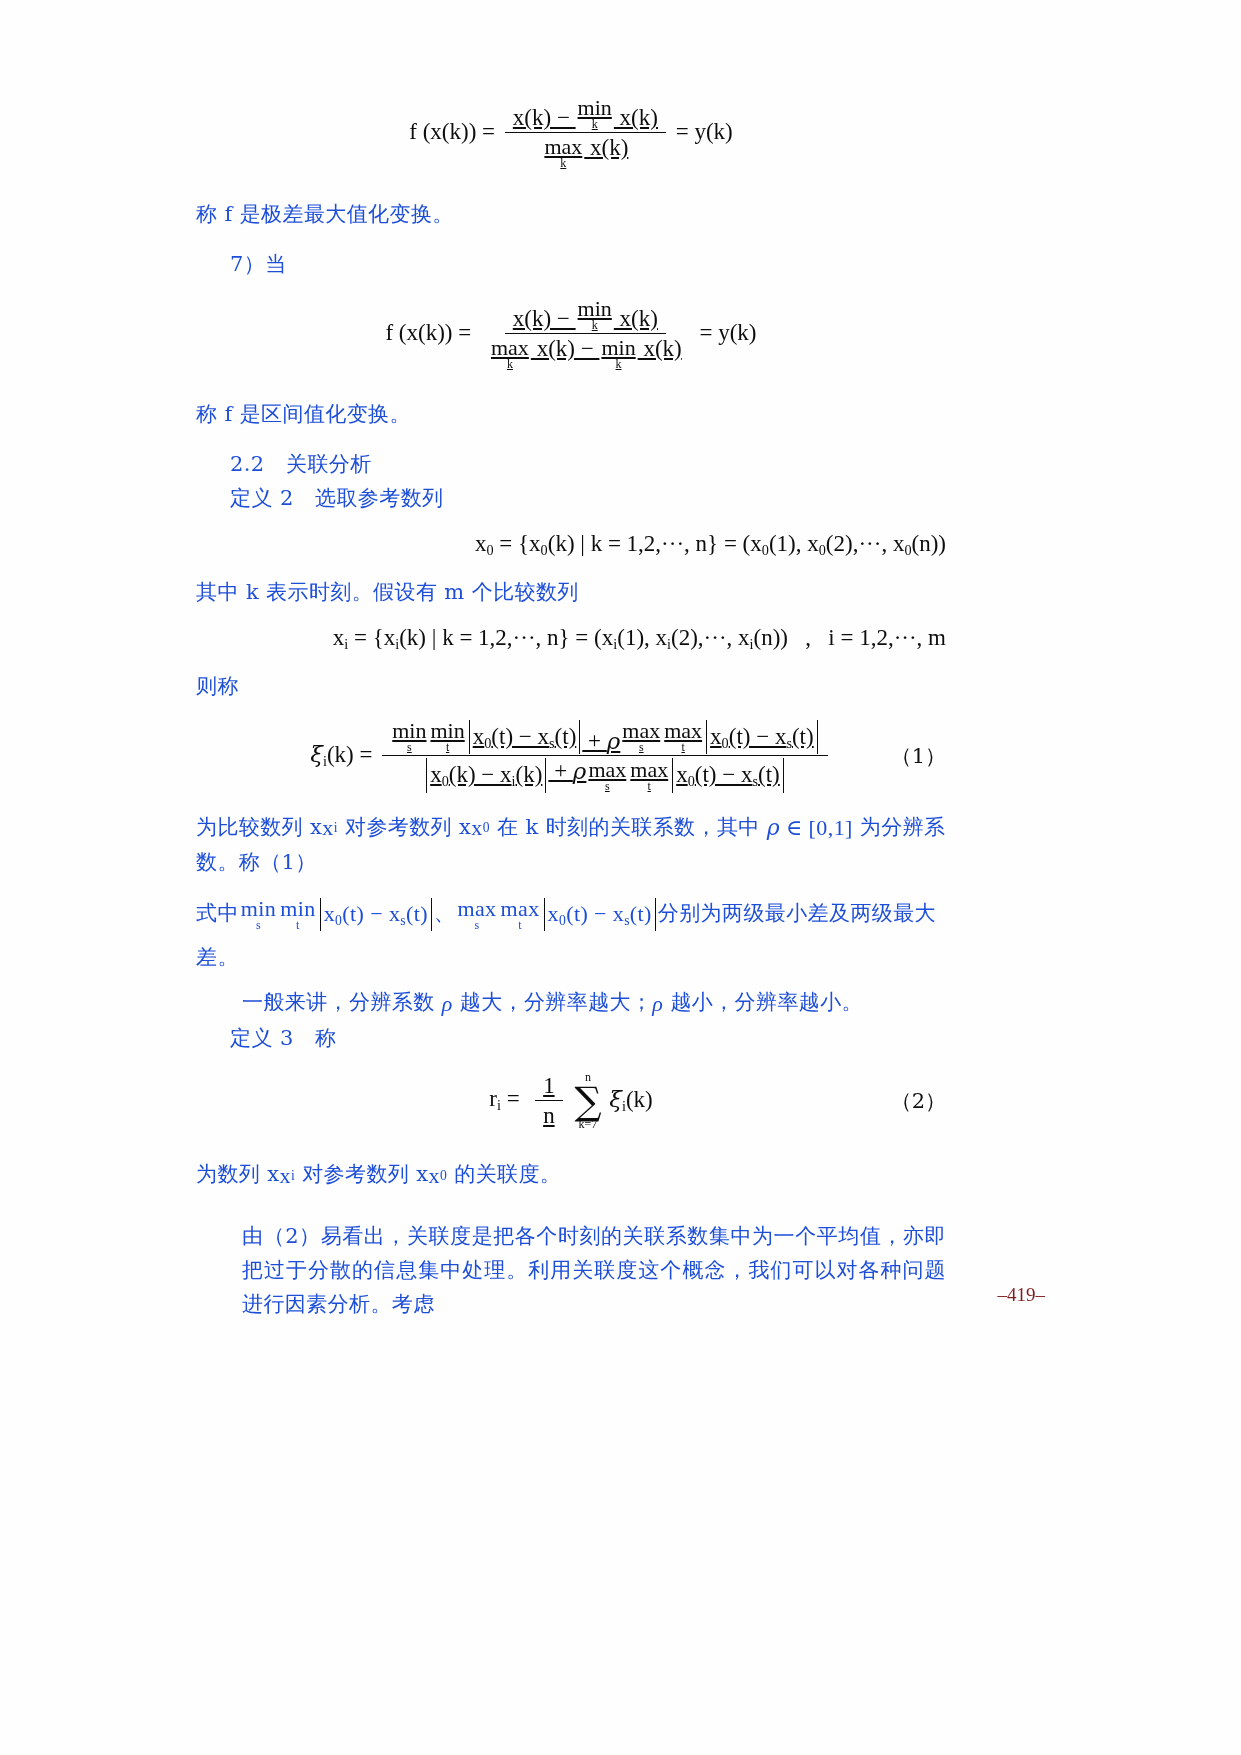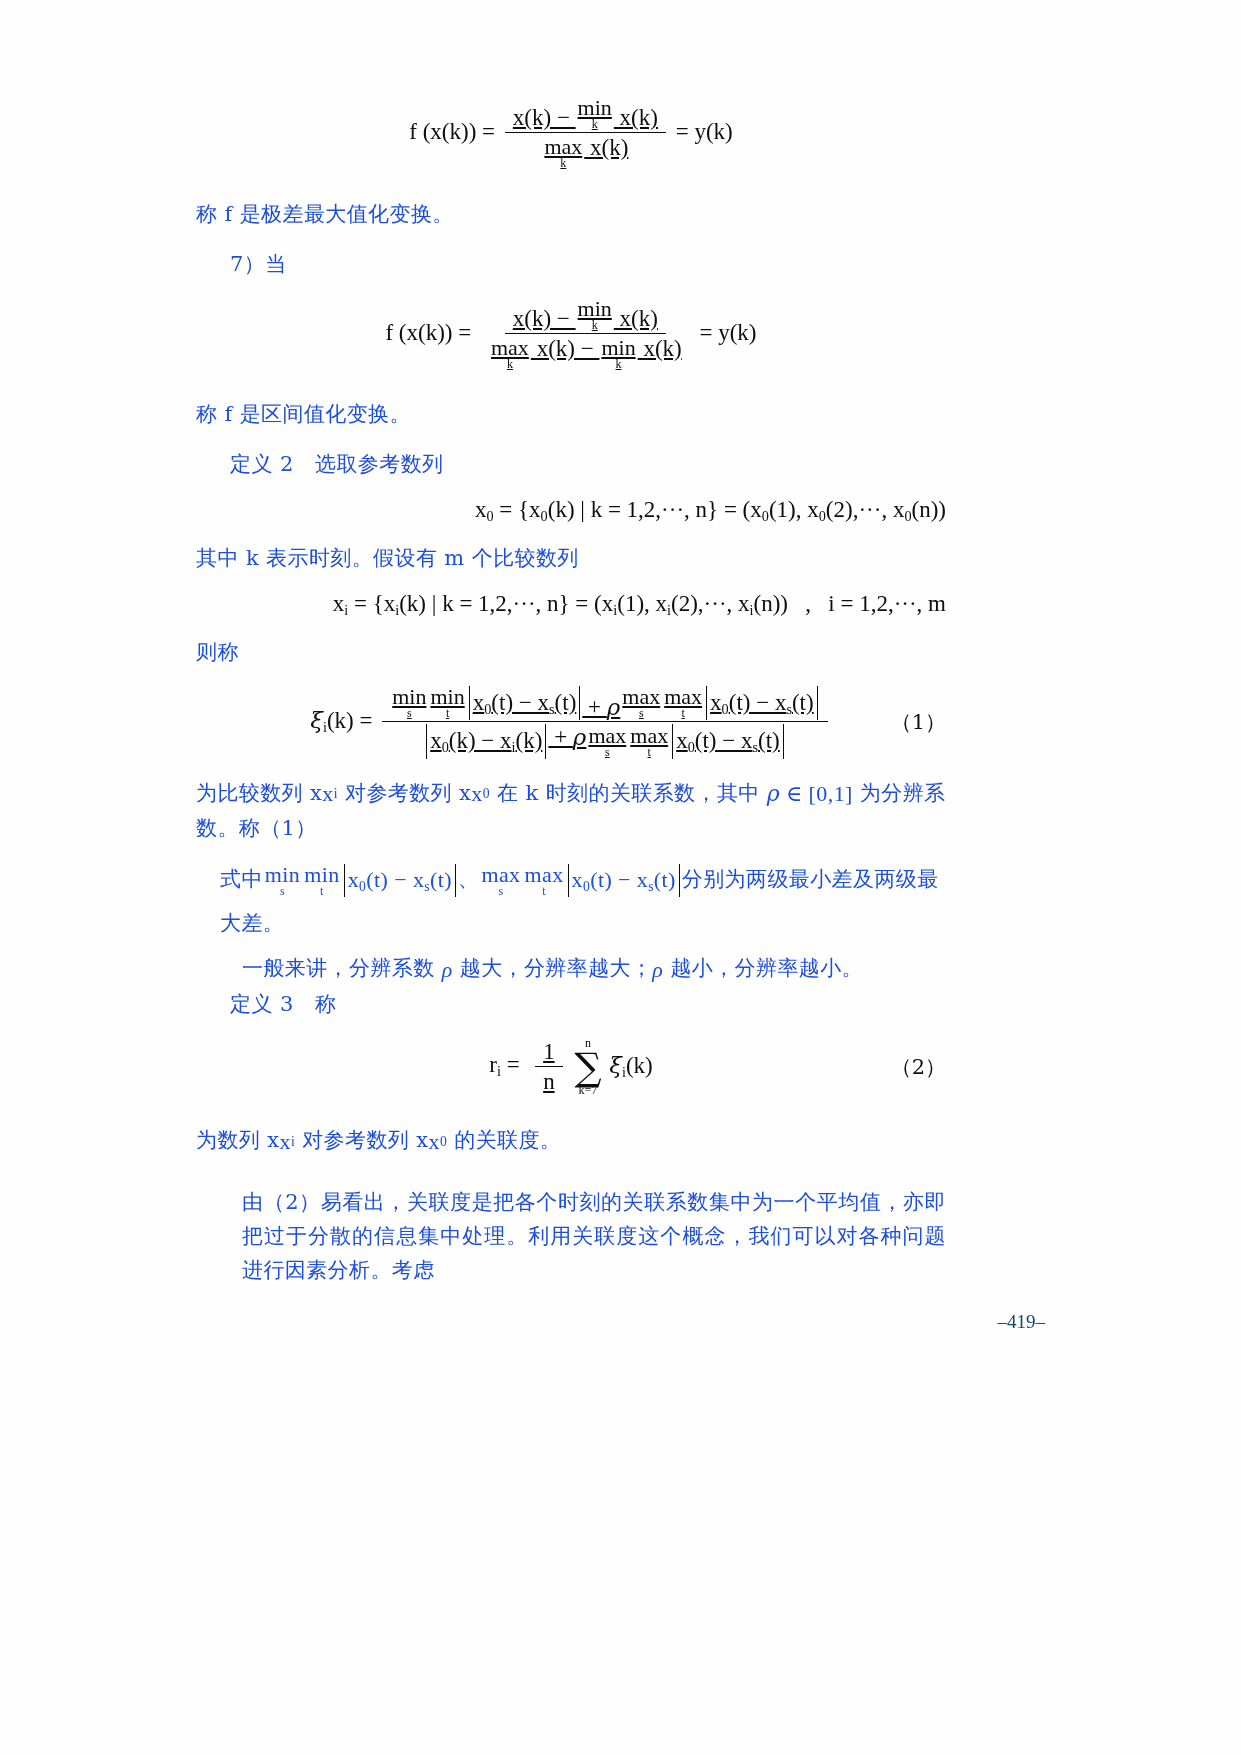--- a/index.html
+++ b/index.html
@@ -140,24 +140,24 @@
   }
 
   .justify {
     text-align: justify;
     text-justify: inter-character;
   }
 
   .pagenum {
     position: absolute;
     right: 196px;
-    top: 1311px;
+    top: 1284px;
     font-size: 19px;
     font-family: "Liberation Serif", serif;
-    color: #0c4a6e;
+    color: #7f1d1d;
   }
 </style>
 </head>
 <body>
 
 <div class="page">
   <div class="content">
 
     <div class="spacer-lg"></div>
     <div class="mathline">
@@ -222,20 +222,21 @@
         <span class="rom">= y(k)</span>
       </span>
     </div>
 
     <div class="spacer-md"></div>
 
     <p class="para cn">称 f 是区间值化变换。</p>
 
     <div class="spacer-sm"></div>
 
+    <p class="para cn indent2">2.2　关联分析</p>
     <p class="para cn indent2">定义 2　选取参考数列</p>
 
     <div class="spacer-sm"></div>
 
     <div class="mathline left">
       <span class="math">
         <span class="rom">x<sub>0</sub> = {x<sub>0</sub>(k) | k = 1,2,···, n} = (x<sub>0</sub>(1), x<sub>0</sub>(2),···, x<sub>0</sub>(n))</span>
       </span>
     </div>
 
@@ -313,21 +314,21 @@
     </div>
 
     <div class="spacer-sm"></div>
 
     <p class="para cn">
       <span>为比较数列 x</span><span class="inlinemath">x<sub>i</sub></span><span> 对参考数列 x</span><span class="inlinemath">x<sub>0</sub></span><span> 在 k 时刻的关联系数，其中 </span><span class="inlinemath"><span class="greek">ρ</span>&nbsp;∈&nbsp;[0,1]</span><span> 为分辨系数。称（1）</span>
     </p>
 
     <div style="height:12px"></div>
 
-    <p class="para cn" style="line-height:44px;margin-left:24px;">
+    <p class="para cn" style="line-height:44px;">
       <span>式中</span><span class="inlinemath">
           <span class="oplim">
             <span class="op rom">min</span>
             <span class="lim rom">s</span>
           </span>
           <span class="oplim">
             <span class="op rom">min</span>
             <span class="lim rom">t</span>
           </span>
           <span class="abs">

